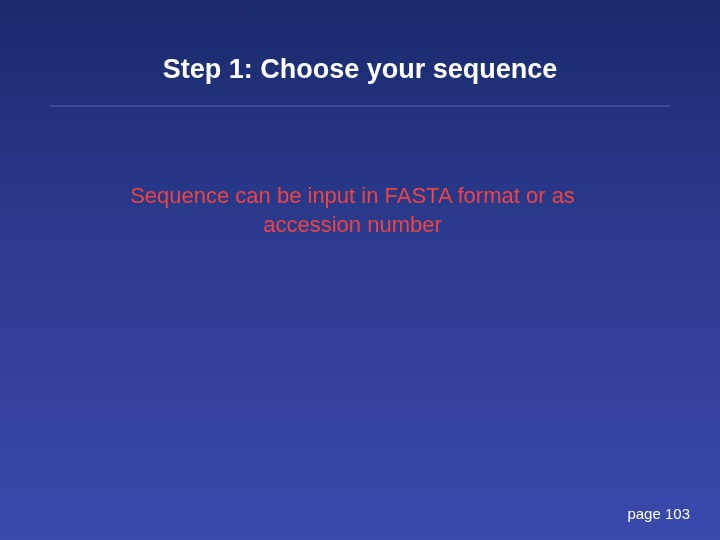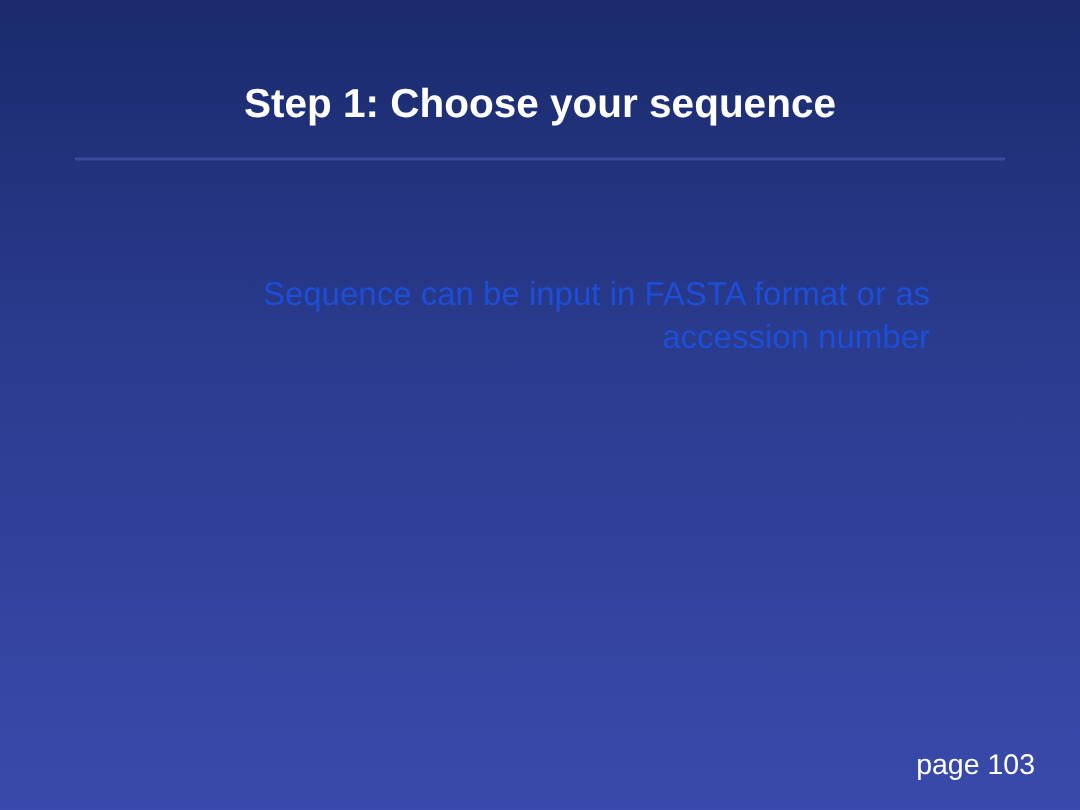--- a/index.html
+++ b/index.html
@@ -23,35 +23,35 @@
       padding-top: 54px;
       padding-left: 40px;
       padding-right: 40px;
     }
     .divider {
       border: none;
       border-top: 2px solid #3a4a9c;
       margin: 20px 50px 0 50px;
     }
     .body-text {
-      color: #1d4ed8;
+      color: #ef4444;
       font-size: 22px;
       font-weight: normal;
-      text-align: right;
+      text-align: center;
       padding-top: 75px;
       padding-left: 85px;
       padding-right: 100px;
       line-height: 1.3;
     }
     .page-number {
       position: absolute;
       bottom: 18px;
       right: 30px;
       color: #ffffff;
-      font-size: 19px;
+      font-size: 15px;
       font-weight: normal;
       margin-left: 48px;
     }
   </style>
 </head>
 <body>
 
 <h1 class="slide-title">Step 1: Choose your sequence</h1>
 
 <hr class="divider">

